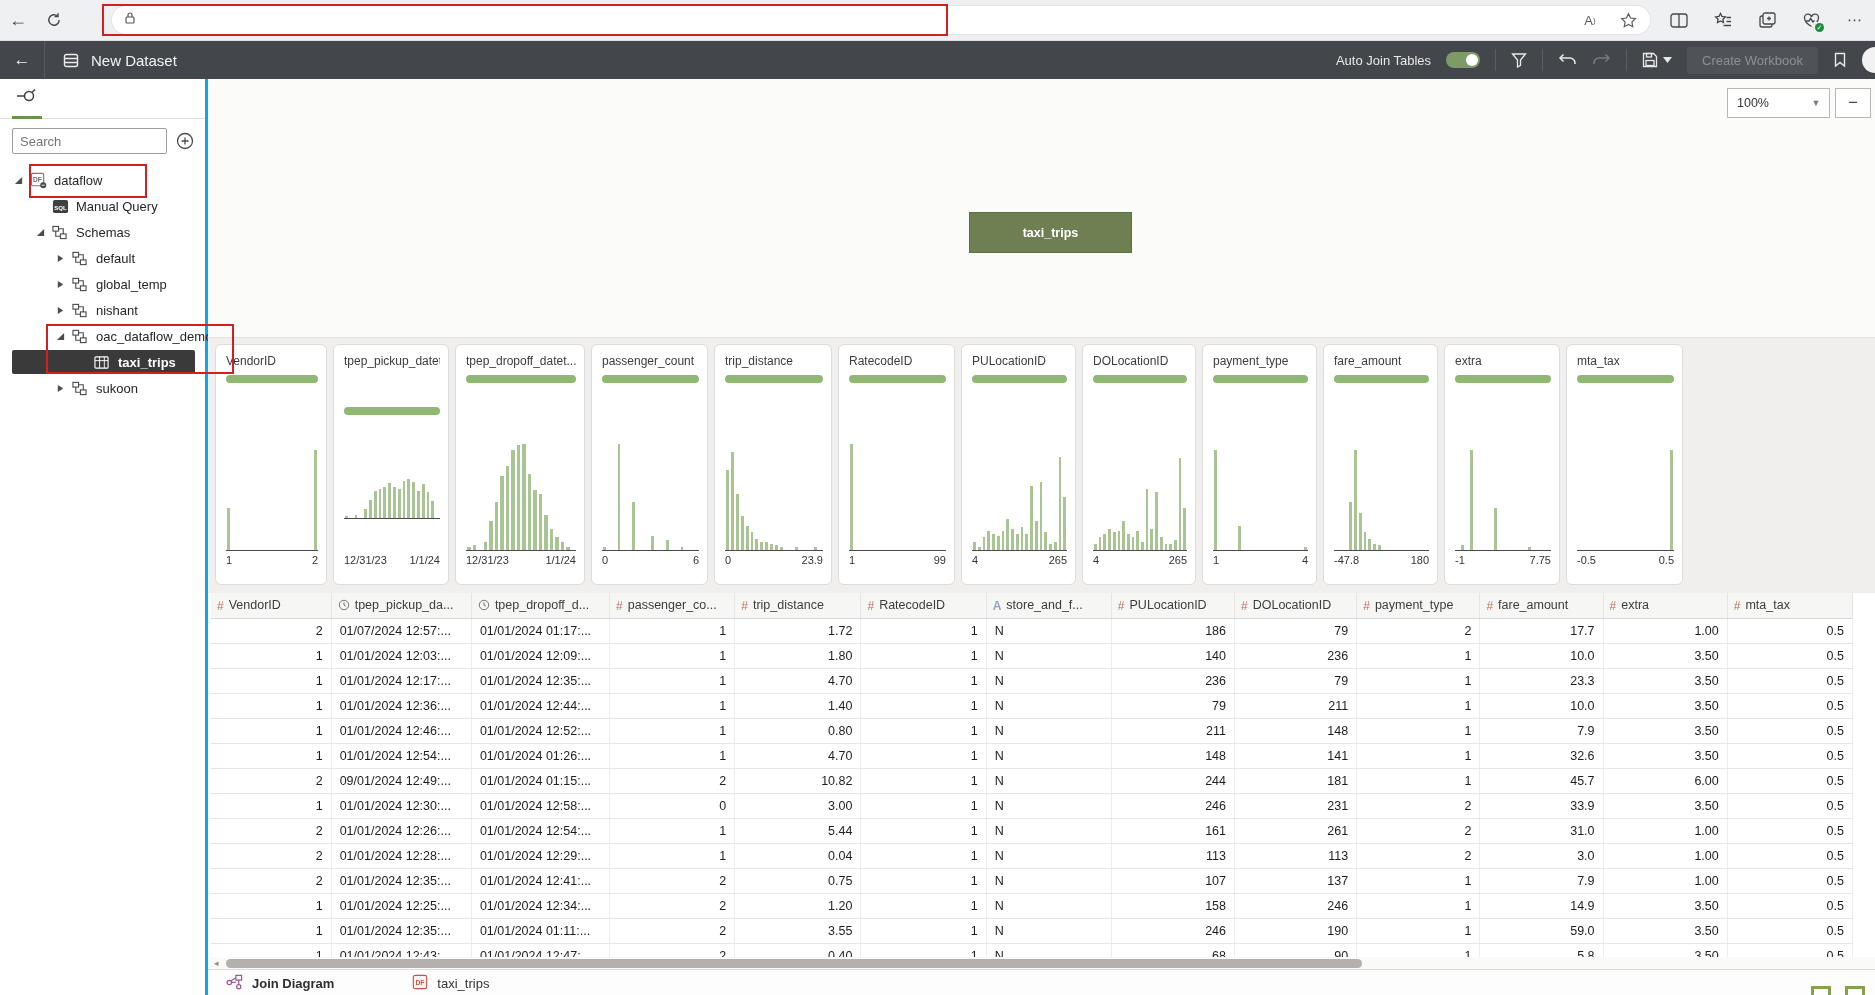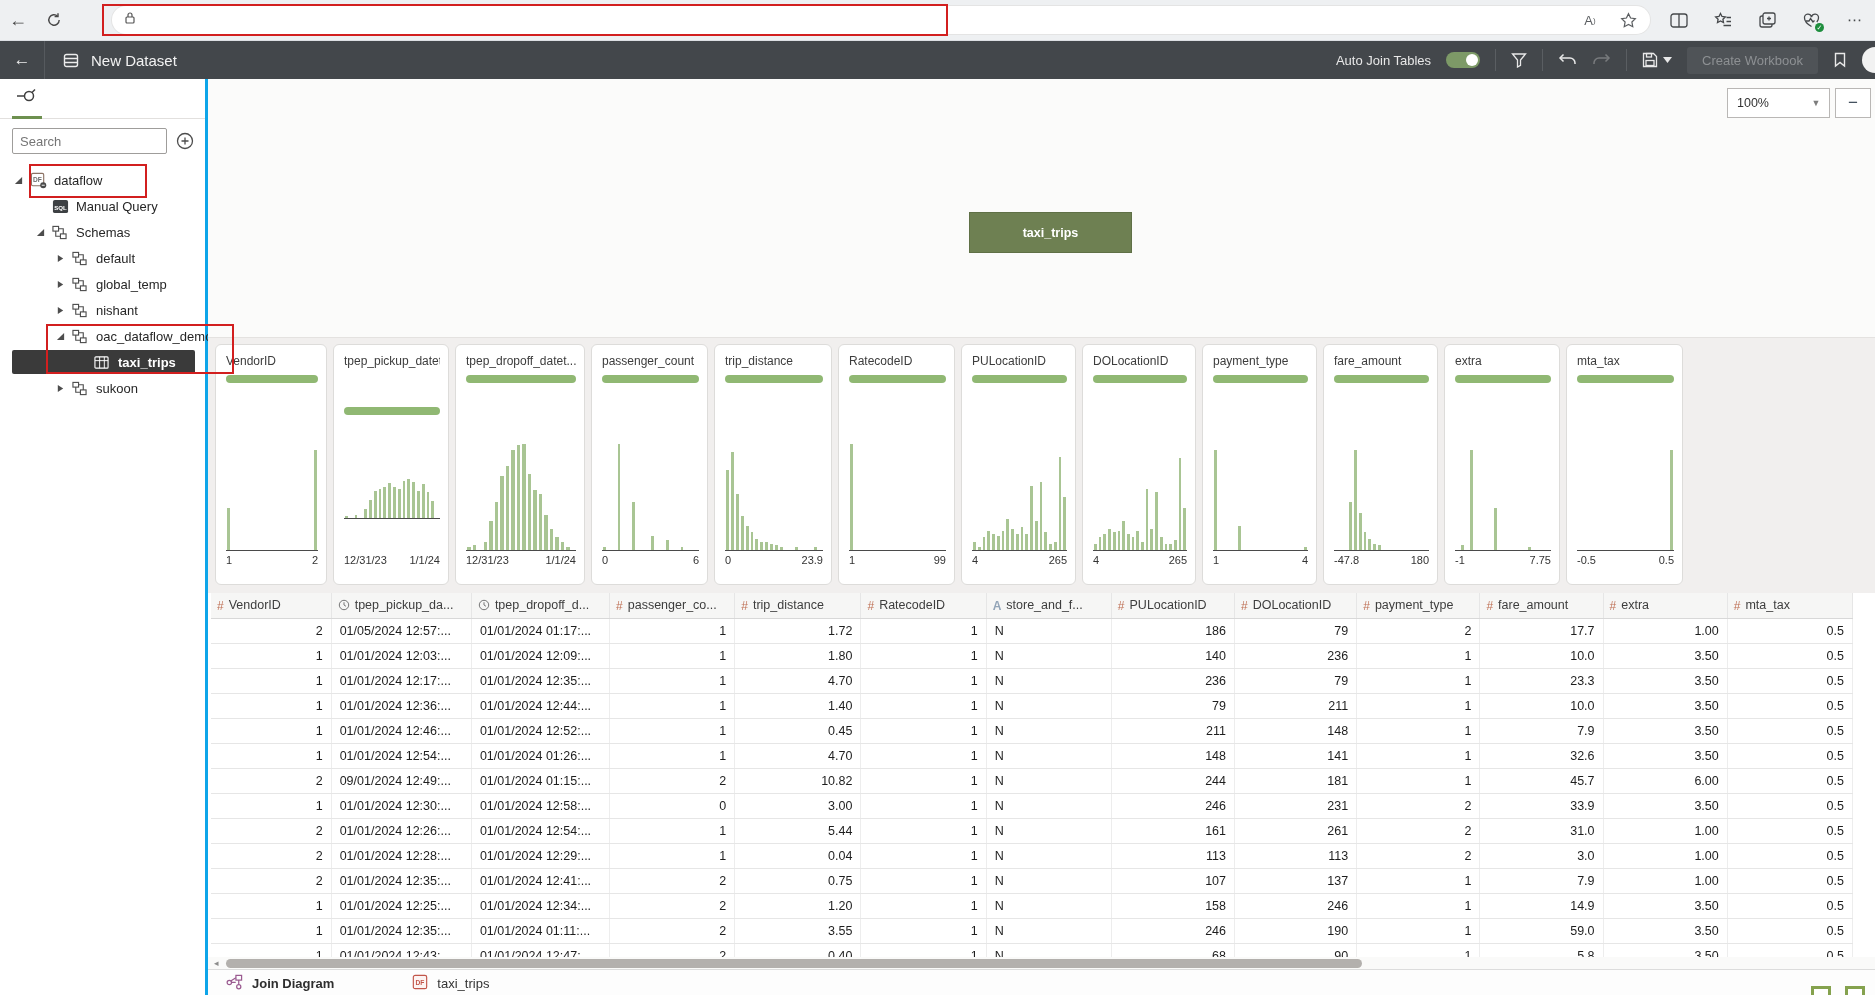--- a/index.html
+++ b/index.html
@@ -779,21 +779,21 @@
               <th><span class="ticon numt">#</span><span>DOLocationID</span></th>
               <th><span class="ticon numt">#</span><span>payment_type</span></th>
               <th><span class="ticon numt">#</span><span>fare_amount</span></th>
               <th><span class="ticon numt">#</span><span>extra</span></th>
               <th><span class="ticon numt">#</span><span>mta_tax</span></th>
             </tr>
           </thead>
           <tbody>
             <tr>
               <td class="num">2</td>
-              <td class="txtcell">01/05/2024 12:57:...</td>
+              <td class="txtcell">01/07/2024 12:57:...</td>
               <td class="txtcell">01/01/2024 01:17:...</td>
               <td class="num">1</td>
               <td class="num">1.72</td>
               <td class="num">1</td>
               <td class="txtcell">N</td>
               <td class="num">186</td>
               <td class="num">79</td>
               <td class="num">2</td>
               <td class="num">17.7</td>
               <td class="num">1.00</td>
@@ -842,21 +842,21 @@
               <td class="num">1</td>
               <td class="num">10.0</td>
               <td class="num">3.50</td>
               <td class="num">0.5</td>
             </tr>
             <tr>
               <td class="num">1</td>
               <td class="txtcell">01/01/2024 12:46:...</td>
               <td class="txtcell">01/01/2024 12:52:...</td>
               <td class="num">1</td>
-              <td class="num">0.45</td>
+              <td class="num">0.80</td>
               <td class="num">1</td>
               <td class="txtcell">N</td>
               <td class="num">211</td>
               <td class="num">148</td>
               <td class="num">1</td>
               <td class="num">7.9</td>
               <td class="num">3.50</td>
               <td class="num">0.5</td>
             </tr>
             <tr>

